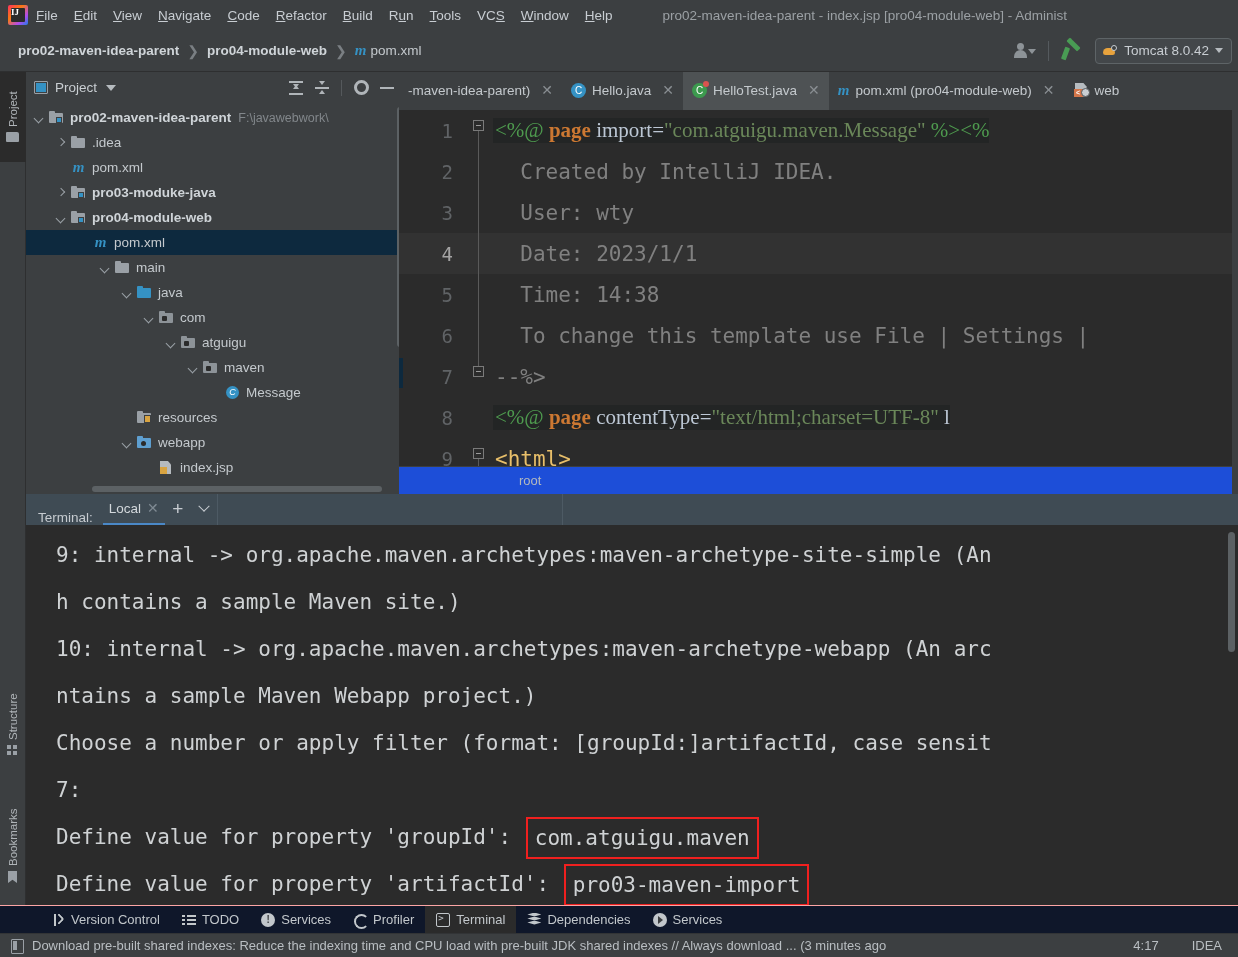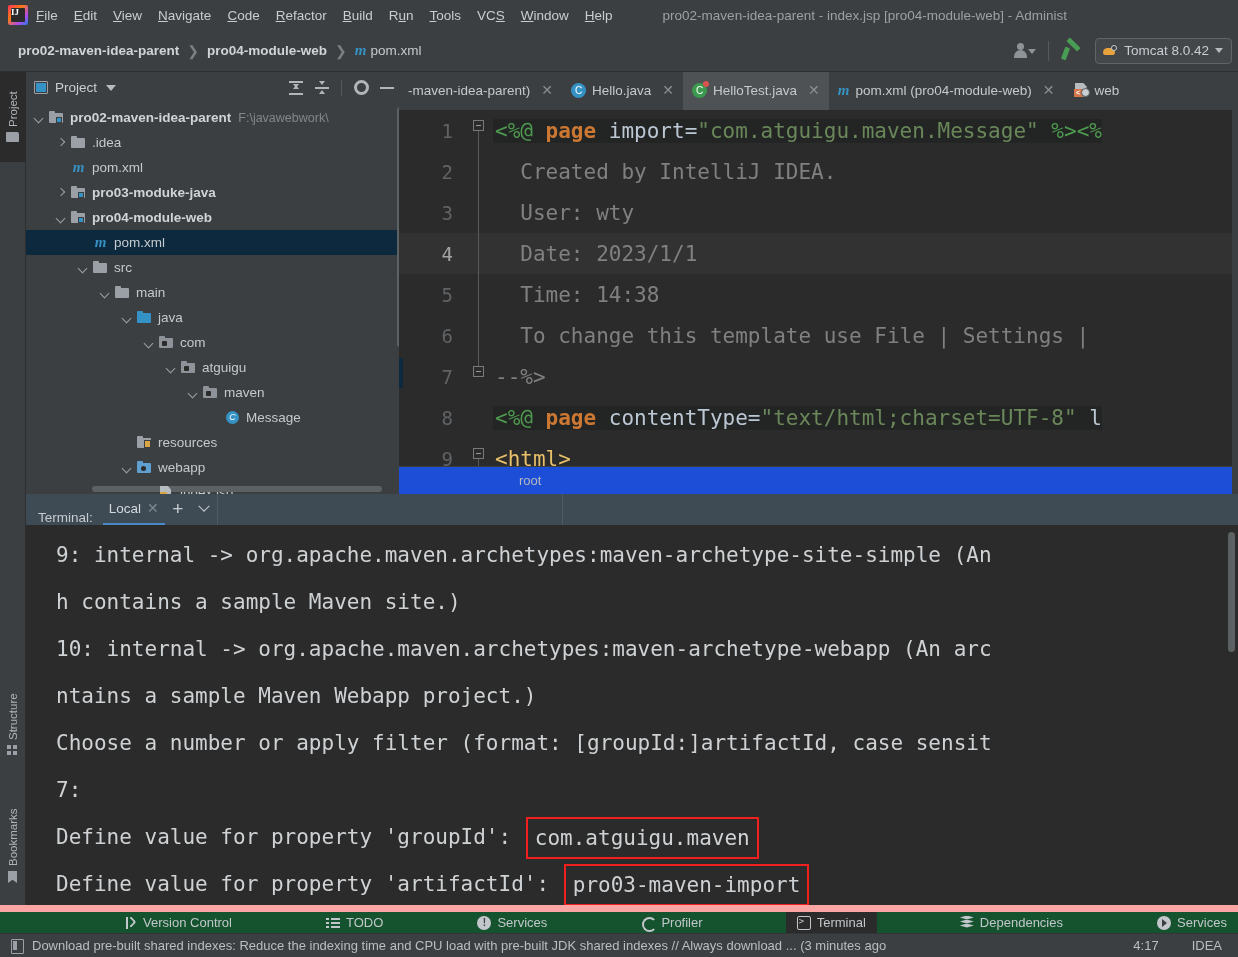--- a/index.html
+++ b/index.html
@@ -194,21 +194,21 @@
   }
   .code-row.cur .gutter-num { color:#a4a3a3; }
   .fold { width:26px; flex:0 0 auto; position:relative; height:41px; }
   .fold .bar { position:absolute; left:11px; top:0; bottom:0; width:1px; background:#5a5a5a; }
   .fold .sq { position:absolute; left:6px; top:10px; width:11px;height:11px;border:1px solid #7a7a7a;background:#2b2b2b;}
   .fold .sq::after{content:"";position:absolute;left:2px;top:4px;width:5px;height:1px;background:#9a9a9a;}
   .codetext {
     font-family:"DejaVu Sans Mono", monospace; font-size:21px; white-space:pre;
     color:#a9b7c6; padding-left:2px;
   }
-  .codetext.hl { background:#232525; }
+  .codetext.hl { background:#232525;font-family:Liberation Serif, serif; }
   .c-tag { color:#4e9a4e; } .c-kw { color:#cc7832; font-weight:bold; }
   .c-attr { color:#bcc7d4; } .c-str { color:#6a8759; } .c-cmt { color:#808080; }
   .c-html { color:#e8bf6a; }
   .crumb2 {
     position:absolute; left:0; bottom:0; width:833px; height:28px; background:#1d4ed8;
     border-top:1px solid #3c3f41; display:flex; align-items:center; padding-left:120px;
     font-size:13px; color:#b4b9bd;
   }
   .ed-leftmark { position:absolute; left:0; top:0; width:4px; height:300px; }
   .ed-leftmark i { position:absolute; left:0; width:4px; height:30px; background:#0d293e;}
@@ -247,21 +247,21 @@
   }
   .tline .box {
     border:2px solid #f0201f; padding:0px 7px; display:inline-block; line-height:38px;
     vertical-align:middle; margin-left:2px;
   }
   .term-vscroll { position:absolute; right:3px; top:6px; width:7px; height:120px; background:#5c6164; border-radius:4px;}
 
   
   .bottombar {
     position:absolute; left:0; top:905px; width:1238px; height:28px;
-    background:#14532d; display:flex; align-items:stretch; border-top:7px solid #fca5a5;justify-content:space-between;
+    background:#0f172a; display:flex; align-items:stretch; border-top:1px solid #fca5a5;
   }
   .bb-item {
     display:flex; align-items:center; gap:6px; padding:0 11px; font-size:13px;
     color:#c2c7cb; cursor:default;
   }
   .bb-item.active { background:#2b2b2b; }
   .bb-ico { width:14px;height:14px; flex:0 0 auto; position:relative; }
   .i-vcs::before{content:"";position:absolute;left:3px;top:1px;width:2px;height:12px;background:#c2c7cb;}
   .i-vcs::after{content:"";position:absolute;left:4px;top:2px;width:6px;height:6px;border:2px solid #c2c7cb;border-left:none;border-bottom:none;transform:rotate(45deg);border-radius:0 3px 0 0;}
   .i-todo b{position:absolute;left:0;width:3px;height:2px;background:#c2c7cb;}
@@ -440,26 +440,20 @@
           </span>
           <span class="lbl b">pro04-module-web</span>
         </div>
         <div class="trow sel">
           <span style="width:50px;flex:0 0 auto"></span>
           <span class="arrow"></span>
           <span class="ico mvn">m</span>
           <span class="lbl">pom.xml</span>
         </div>
         <div class="trow">
-          <span style="width:50px;flex:0 0 auto"></span>
-          <span class="arrow d"></span>
-          <span class="ico folder"></span>
-          <span class="lbl">src</span>
-        </div>
-        <div class="trow">
           <span style="width:72px;flex:0 0 auto"></span>
           <span class="arrow d"></span>
           <span class="ico folder"></span>
           <span class="lbl">main</span>
         </div>
         <div class="trow">
           <span style="width:94px;flex:0 0 auto"></span>
           <span class="arrow d"></span>
           <span class="ico folder blue"></span>
           <span class="lbl">java</span>

